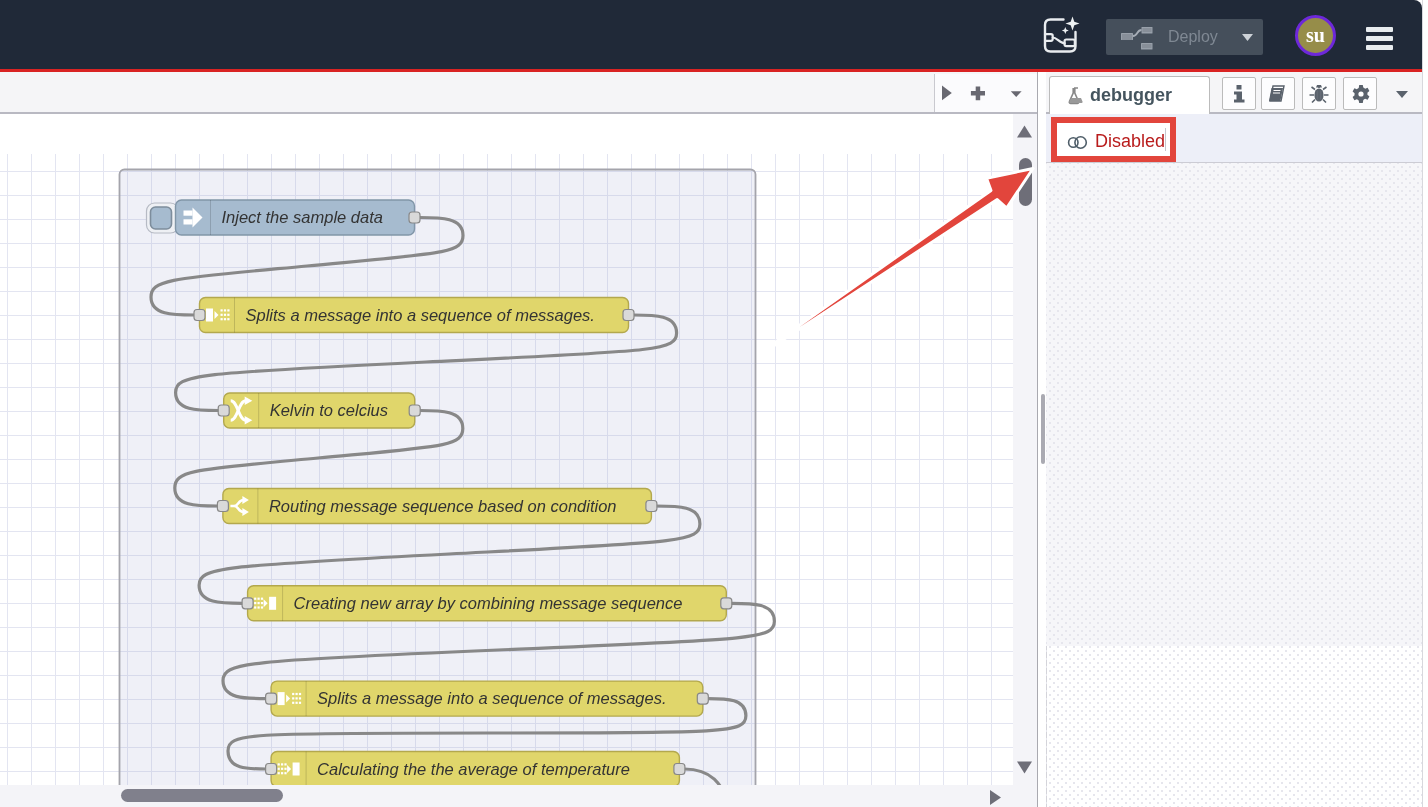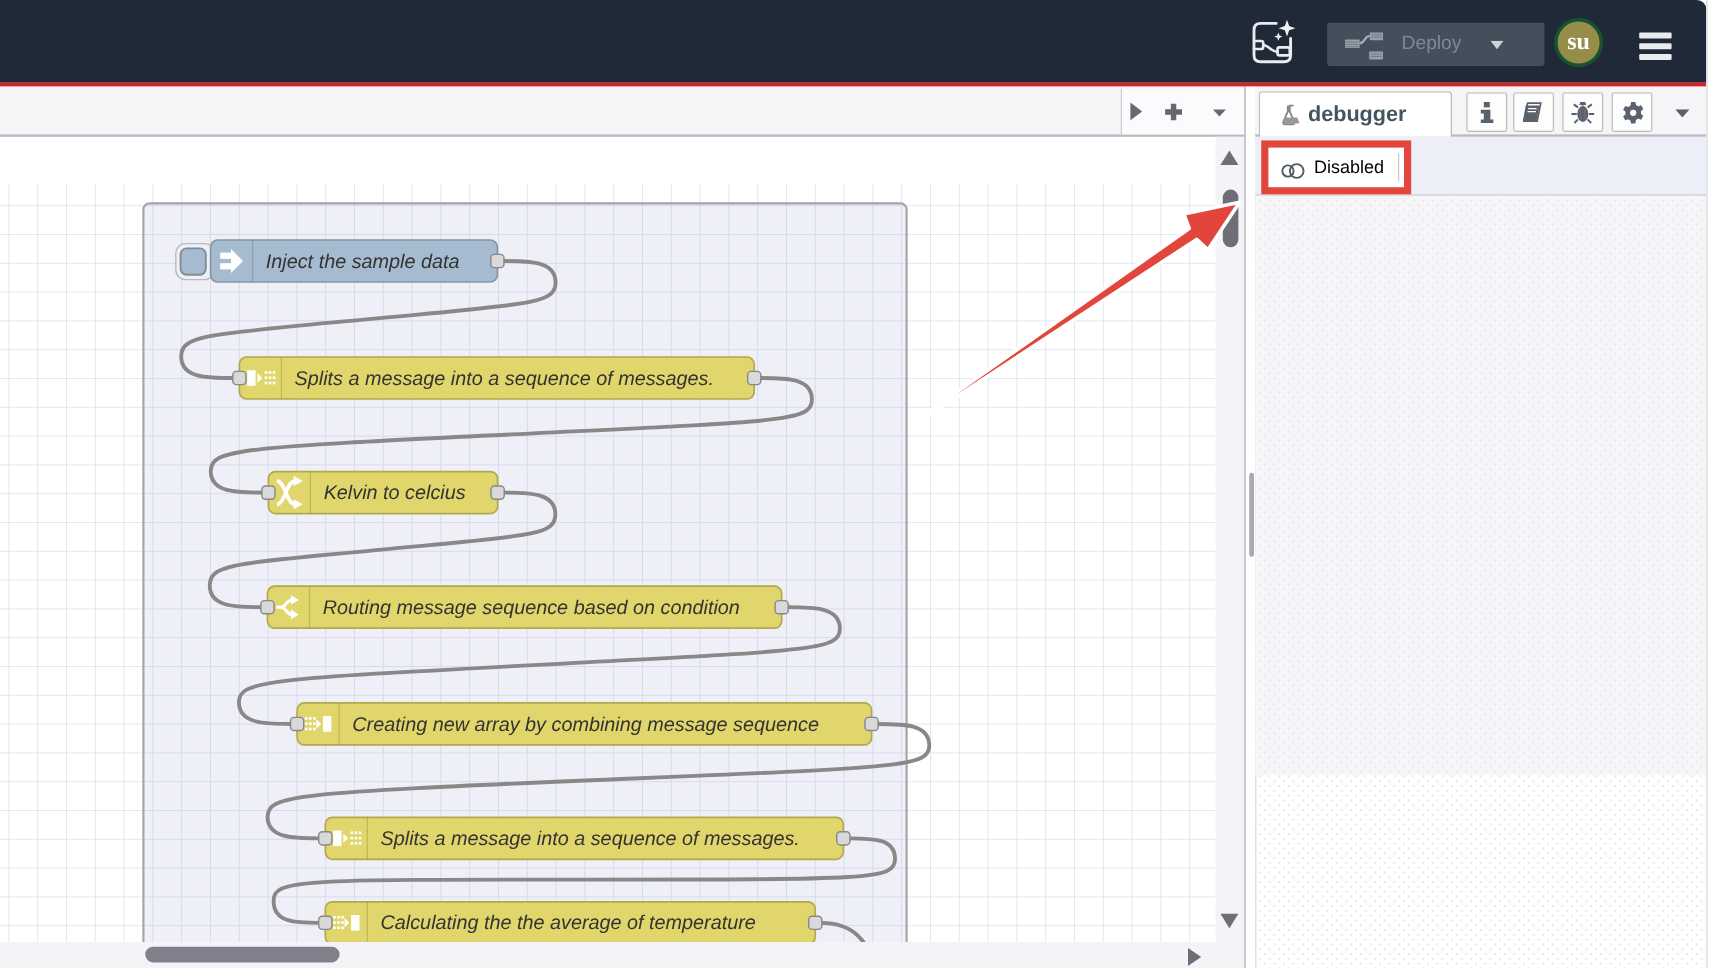--- a/index.html
+++ b/index.html
@@ -4,23 +4,23 @@
 <style>
   html,body{margin:0;padding:0;width:1428px;height:807px;overflow:hidden;
     font-family:"Liberation Sans",sans-serif;background:#fff;}
   #app{position:absolute;left:0;top:0;width:1428px;height:807px;}
   .dots{background-image:radial-gradient(#e6e6ed 0.9px, transparent 1.05px),radial-gradient(#e6e6ed 0.9px, transparent 1.05px);background-size:8px 8px;background-position:0 0,4px 4px;}
   #header{position:absolute;left:0;top:0;width:1422px;height:69px;background:#202938;border-radius:0 8px 0 0;}
   #redline{position:absolute;left:0;top:69px;width:1422px;height:3px;background:#d92323;}
   #rightedge{position:absolute;left:1422px;top:0;width:6px;height:807px;background:#fff;border-left:1px solid #d8d8dd;box-sizing:border-box;}
   
   #aiicon{position:absolute;left:1042px;top:14px;width:40px;height:42px;}
-  #deploy{position:absolute;left:1106px;top:19px;width:157px;height:36px;background:#454f5b;border-radius:2px;padding-left:24px;}
+  #deploy{position:absolute;left:1106px;top:19px;width:157px;height:36px;background:#454f5b;border-radius:2px;}
   #deploy .txt{position:absolute;left:62px;top:9px;font-size:16px;color:#7f8893;}
-  #avatar{position:absolute;left:1295px;top:15px;width:35px;height:35px;border-radius:50%;background:#968d49;border:3px solid #14532d;
+  #avatar{position:absolute;left:1295px;top:15px;width:35px;height:35px;border-radius:50%;background:#968d49;border:3px solid #6d28d9;
     color:#fff;text-align:center;font-family:"Liberation Serif",serif;font-weight:bold;font-size:20px;line-height:34px;}
   .hbar{position:absolute;left:1366px;width:27px;height:5px;background:#e8ecef;border-radius:1px;}
   
   #tabbar{position:absolute;left:0;top:72px;width:1037px;height:42px;background:#f5f5f7;border-bottom:2px solid #b9b9c2;box-sizing:border-box;}
   #canvas{position:absolute;left:0;top:114px;width:1013px;height:671px;background:#fff;overflow:hidden;margin-top:40px;}
   #grid{position:absolute;left:0;top:0;width:1013px;height:671px;
      background-image:linear-gradient(to right,#e3e5f1 1px,transparent 1px),linear-gradient(to bottom,#e3e5f1 1px,transparent 1px);
      background-size:24px 24px;background-position:7px 17px;}
   #vscroll{position:absolute;left:1013px;top:114px;width:24px;height:671px;background:#f4f4f8;}
   #hscroll{position:absolute;left:0;top:785px;width:1013px;height:22px;background:#f4f4f8;}
@@ -30,21 +30,21 @@
   #grip{position:absolute;left:1041px;top:394px;width:4px;height:70px;background:#aaaab2;border-radius:2px;}
   
   #sidebar{position:absolute;left:1046px;top:72px;width:376px;height:574px;background:#f6f6f9;}
   #sbtabs{position:absolute;left:0;top:0;width:376px;height:42px;background:#f5f5f7;border-bottom:2px solid #b9b9c2;box-sizing:border-box;}
   #sbtab{position:absolute;left:3px;top:4px;width:161px;height:38px;background:#fff;border:1px solid #bbb;border-bottom:none;
      border-radius:3px 3px 0 0;box-sizing:border-box;z-index:2;}
   #sbtab .lbl{position:absolute;left:40px;top:8px;font-weight:bold;font-size:18px;color:#44545e;}
   .sqbtn{position:absolute;top:5px;width:34px;height:33px;background:#fdfdfe;border:1px solid #bbb;box-sizing:border-box;border-radius:2px;}
   #toolbar{position:absolute;left:0;top:42px;width:376px;height:49px;background:#edeff8;border-bottom:1px solid #ccccd4;box-sizing:border-box;}
   #redbox{position:absolute;left:5px;top:3px;width:125px;height:45px;background:#fff;border:6px solid #e2453c;box-sizing:border-box;}
-  #redbox .dis{position:absolute;left:38px;top:8px;font-size:15px;color:#000000;}
+  #redbox .dis{position:absolute;left:38px;top:8px;font-size:18px;color:#b91c1c;}
   #redbox .sep{position:absolute;right:4px;top:5px;width:1.5px;height:23px;background:#c6c6cc;}
 </style>
 </head>
 <body>
 <div id="app">
   <div id="tabbar" class="dots"></div>
   <div id="tabctl" style="position:absolute;left:934px;top:74px;width:102px;height:38px;background:#fbfbfd;border-left:1px solid #c9c9cf;"></div>
   <div id="canvas">
       <div id="grid"></div>
     <svg id="flow" width="1013" height="671" viewBox="0 114 1013 671" style="position:absolute;left:0;top:0;">

